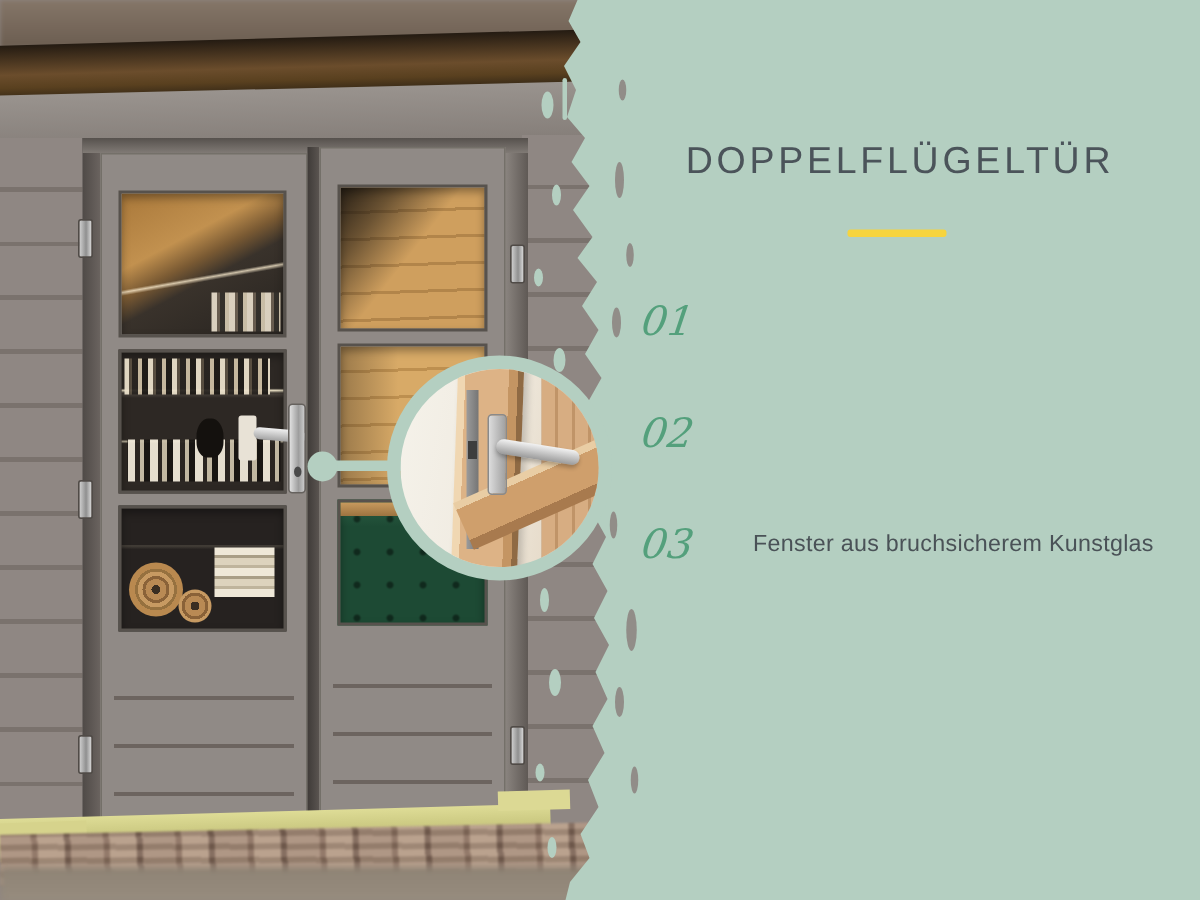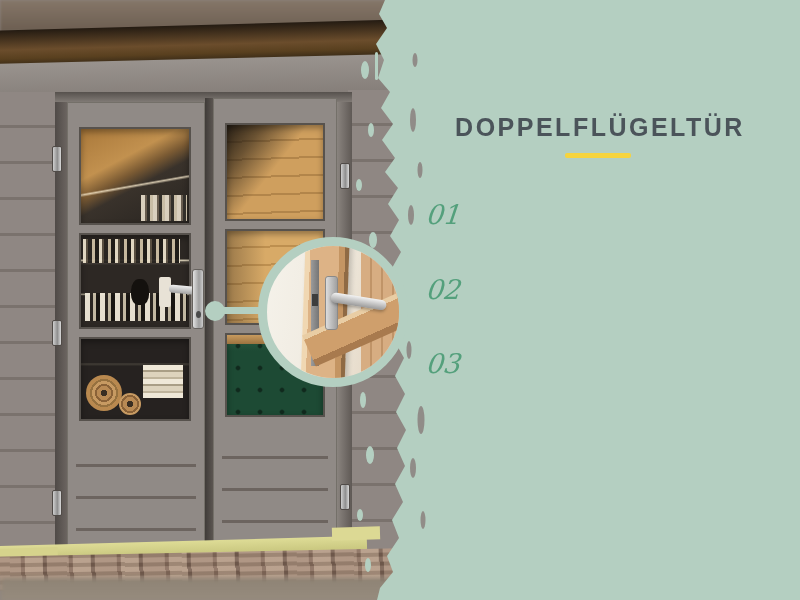--- a/index.html
+++ b/index.html
@@ -123,21 +123,21 @@
   .co-rail { left:42px; top:88px; width:118px; height:34px; transform:rotate(-24deg); transform-origin:left center;
       background:linear-gradient(180deg,#e9cda4 0 5px,#cf9f6c 5px 27px,#a87a4e 27px 34px); }
   .co-plate { left:58px; top:30px; width:13px; height:54px; border:1px solid #8a8a8a; border-radius:3px;
       background:linear-gradient(90deg,#dcdcdc,#a0a0a0); }
   .co-lever { left:64px; top:46px; width:56px; height:10px; border-radius:6px;
       transform:rotate(9deg); transform-origin:left center; box-shadow:0 2px 3px rgba(0,0,0,.25);
       background:linear-gradient(180deg,#f2f2f2,#9a9a9a); }
   
   #text-panel { position:absolute; inset:0; z-index:4; pointer-events:none; }
   #title { position:absolute; left:420px; top:93px; width:360px; text-align:center;
-      font-size:25px; letter-spacing:2.5px; color:#4b545a; font-weight:700;margin-top:20px; }
+      font-size:25px; letter-spacing:2.5px; color:#4b545a; font-weight:400; }
   #divider { position:absolute; left:565px; top:153px; width:66px; height:4.5px;
       background:#f6d43e; border-radius:2px; }
   .feature { position:absolute; left:428px; height:42px; display:flex; align-items:center; }
   .f1 { top:193px; } .f2 { top:268px; } .f3 { top:342px; }
   .feature .num { width:48px; font-family:"DejaVu Serif", serif; font-style:italic;
       font-size:27px; color:#54a07c; transform:skewX(-8deg); }
   .feature .lbl { margin-left:26px; font-size:15.5px; color:#4a5257;
       letter-spacing:.2px; white-space:nowrap; }
 </style>
 </head>
@@ -242,16 +242,17 @@
     <div id="divider"></div>
 
     <div class="feature f1">
       <span class="num">01</span>
     </div>
     <div class="feature f2">
       <span class="num">02</span>
     </div>
     <div class="feature f3">
       <span class="num">03</span>
+      <span class="lbl">Fenster aus bruchsicherem Kunstglas</span>
     </div>
   </div>
 
 </div>
 
 </body></html>

